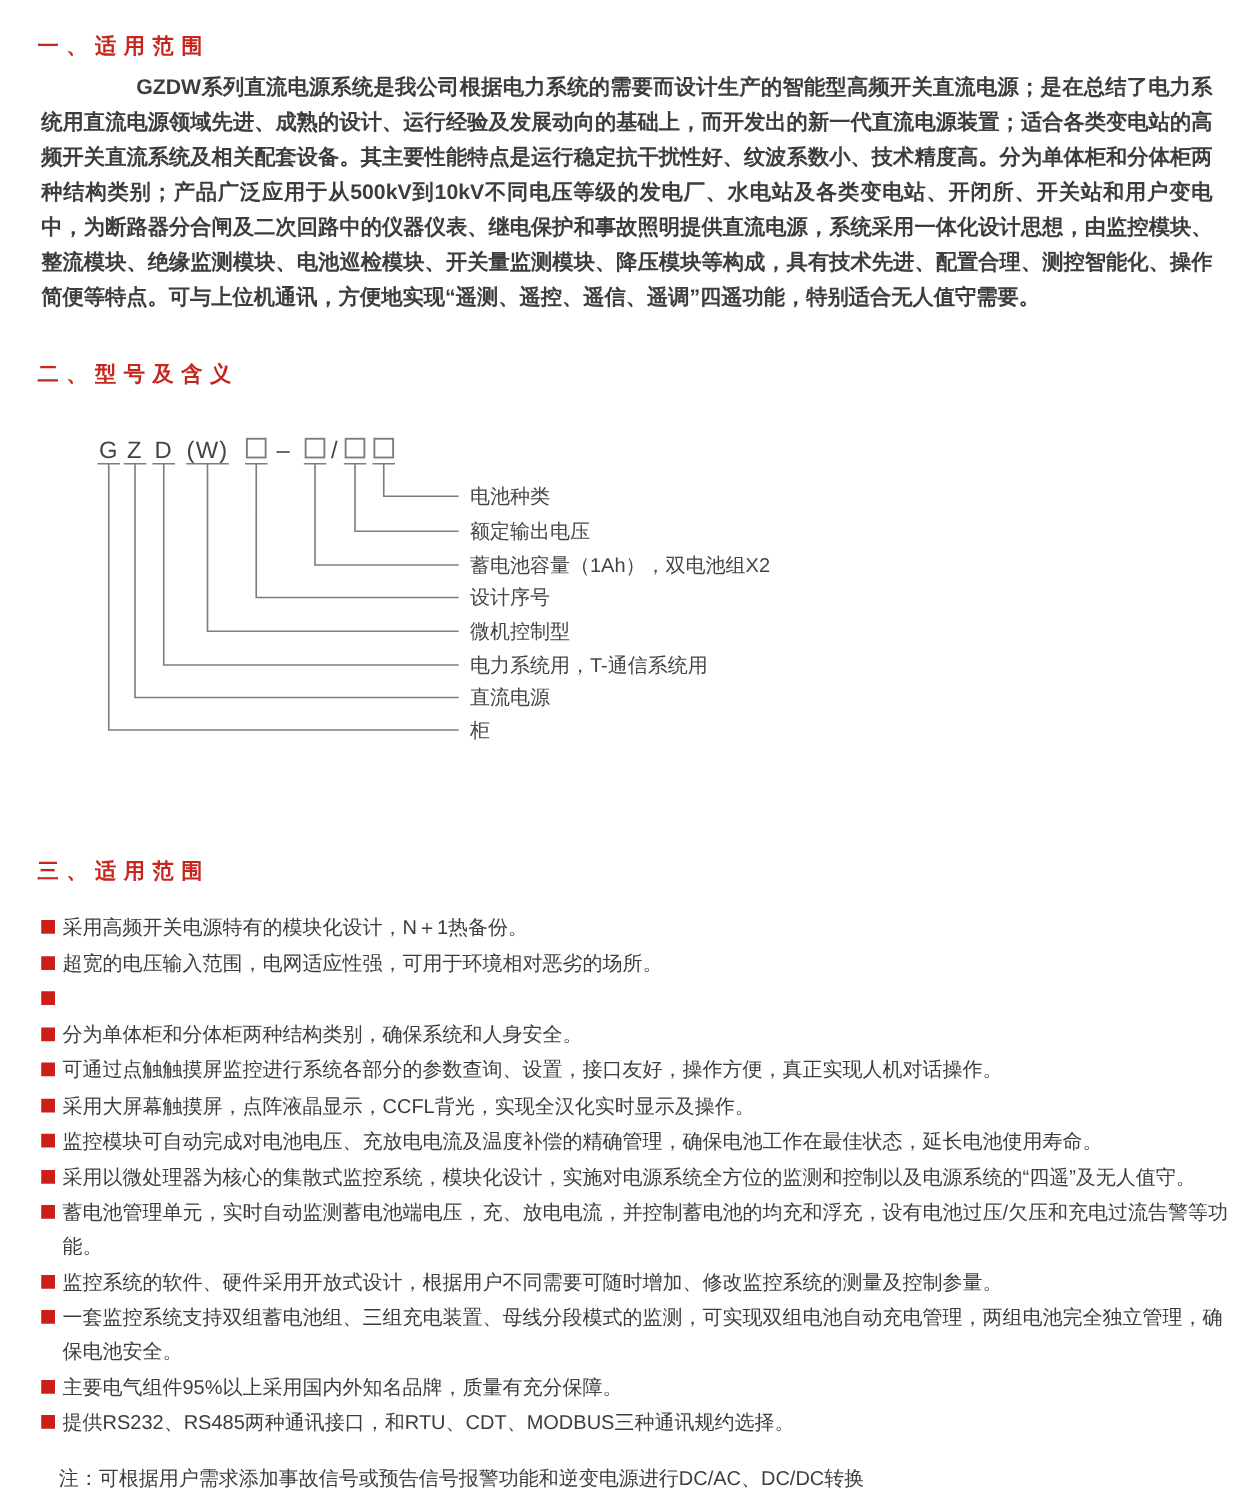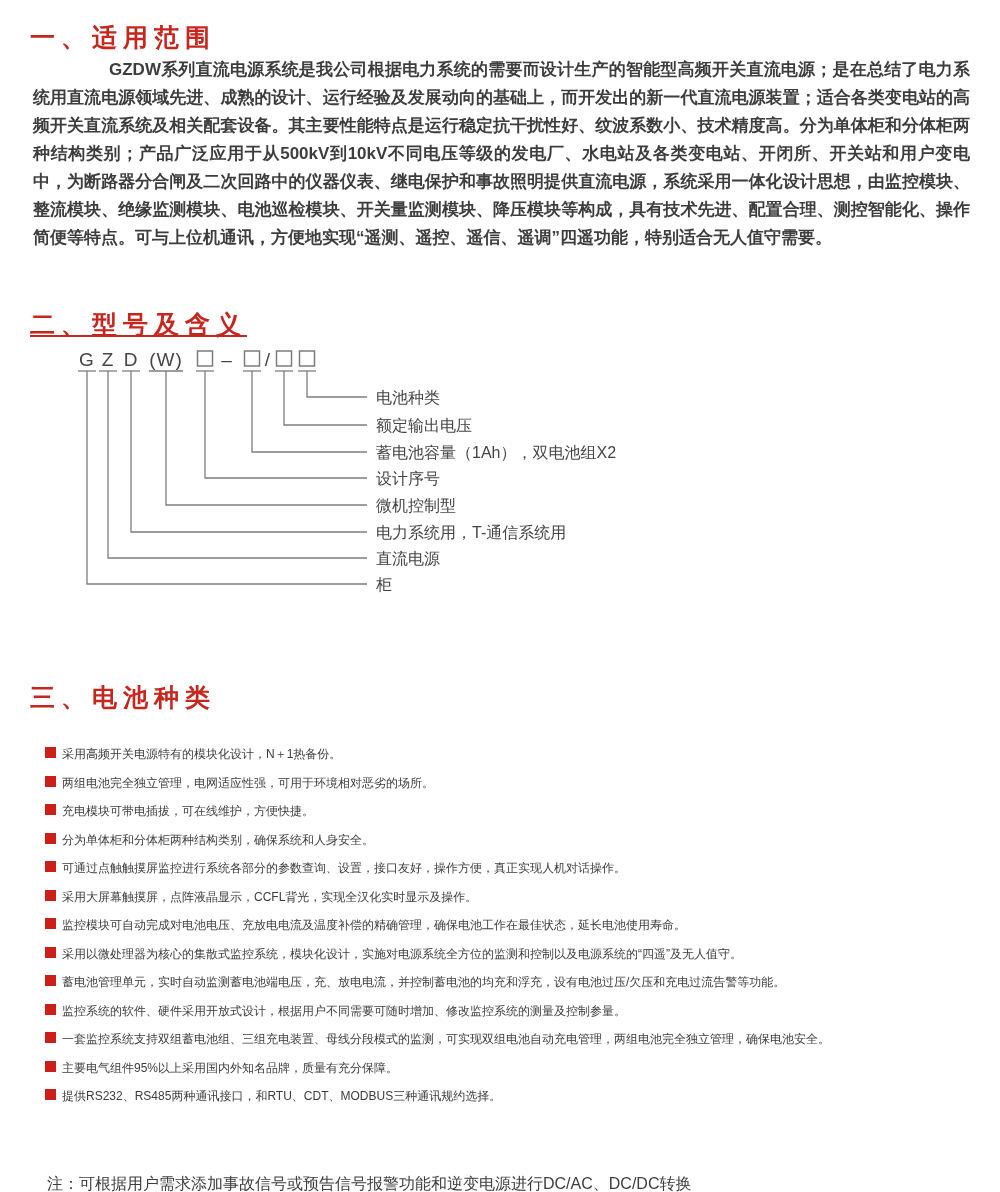--- a/index.html
+++ b/index.html
@@ -5,36 +5,36 @@
   :root{
     --red:#c5271e; --bullet:#cc1f1a; --ink:#3d3d3d; --line:#7d7d7d; --dtext:#454545;
   }
   html,body{margin:0;padding:0;background:#ffffff;}
   body{
     width:1000px;height:1192px;position:relative;overflow:hidden;
     font-family:"Liberation Sans","DejaVu Sans",sans-serif;color:var(--ink);
   }
   .sec-heading{
     position:absolute;left:30px;margin:0;
-    font-size:25px;line-height:28px;font-weight:bold;letter-spacing:6px;
+    font-size:17px;line-height:28px;font-weight:bold;letter-spacing:6px;
     color:var(--red);white-space:nowrap;
   }
   #h-scope{top:23px;}
-  #h-model{top:310px;text-decoration:underline;}
+  #h-model{top:286px;}
   #h-features{top:683px;}
   #scope-body{
     position:absolute;left:33px;top:56px;width:937px;margin:0;
     font-size:17px;line-height:28px;text-align:justify;text-indent:76px;
     color:var(--ink);
     font-weight:bold;
   }
   #model-diagram{position:absolute;left:30px;top:340px;}
   #features-list{
-    position:absolute;left:33px;top:729px;width:952px;margin:12px;padding:0;
-    list-style:none;font-size:12px;line-height:27px;color:var(--ink);
+    position:absolute;left:33px;top:729px;width:952px;margin:0;padding:0;
+    list-style:none;font-size:16px;line-height:27px;color:var(--ink);
   }
   #features-list li{padding-left:17px;text-indent:-17px;margin-bottom:1.5px;}
   .bullet{
     display:inline-block;width:11px;height:11px;background:var(--bullet);
     margin-right:6px;vertical-align:0px;
   }
   #note{
     position:absolute;left:31px;top:1157px;margin:16px;
     font-size:16px;line-height:22px;color:var(--ink);
   }
@@ -80,26 +80,26 @@
       <polyline points="136,31 136,165 337,165" fill="none" stroke="#7d7d7d" stroke-width="1.3"></polyline>
       <text x="346" y="170.5" fill="#454545" font-size="16">微机控制型</text>
       <polyline points="101,31 101,192 337,192" fill="none" stroke="#7d7d7d" stroke-width="1.3"></polyline>
       <text x="346" y="197.5" fill="#454545" font-size="16">电力系统用，T-通信系统用</text>
       <polyline points="78,31 78,218 337,218" fill="none" stroke="#7d7d7d" stroke-width="1.3"></polyline>
       <text x="346" y="223.5" fill="#454545" font-size="16">直流电源</text>
       <polyline points="57,31 57,244 337,244" fill="none" stroke="#7d7d7d" stroke-width="1.3"></polyline>
       <text x="346" y="249.5" fill="#454545" font-size="16">柜</text>
     </svg>
 
-  <h2 class="sec-heading" id="h-features">三、电池种类</h2>
+  <h2 class="sec-heading" id="h-features">三、适用范围</h2>
 
   <ul id="features-list">
       <li><span class="bullet"></span><span>采用高频开关电源特有的模块化设计，N＋1热备份。</span></li>
-      <li><span class="bullet"></span><span>两组电池完全独立管理，电网适应性强，可用于环境相对恶劣的场所。</span></li>
-      <li><span class="bullet"></span><span>充电模块可带电插拔，可在线维护，方便快捷。</span></li>
+      <li><span class="bullet"></span><span>超宽的电压输入范围，电网适应性强，可用于环境相对恶劣的场所。</span></li>
+      <li><span class="bullet"></span></li>
       <li><span class="bullet"></span><span>分为单体柜和分体柜两种结构类别，确保系统和人身安全。</span></li>
       <li><span class="bullet"></span><span>可通过点触触摸屏监控进行系统各部分的参数查询、设置，接口友好，操作方便，真正实现人机对话操作。</span></li>
       <li><span class="bullet"></span><span>采用大屏幕触摸屏，点阵液晶显示，CCFL背光，实现全汉化实时显示及操作。</span></li>
       <li><span class="bullet"></span><span>监控模块可自动完成对电池电压、充放电电流及温度补偿的精确管理，确保电池工作在最佳状态，延长电池使用寿命。</span></li>
       <li><span class="bullet"></span><span>采用以微处理器为核心的集散式监控系统，模块化设计，实施对电源系统全方位的监测和控制以及电源系统的“四遥”及无人值守。</span></li>
       <li><span class="bullet"></span><span>蓄电池管理单元，实时自动监测蓄电池端电压，充、放电电流，并控制蓄电池的均充和浮充，设有电池过压/欠压和充电过流告警等功能。</span></li>
       <li><span class="bullet"></span><span>监控系统的软件、硬件采用开放式设计，根据用户不同需要可随时增加、修改监控系统的测量及控制参量。</span></li>
       <li><span class="bullet"></span><span>一套监控系统支持双组蓄电池组、三组充电装置、母线分段模式的监测，可实现双组电池自动充电管理，两组电池完全独立管理，确保电池安全。</span></li>
       <li><span class="bullet"></span><span>主要电气组件95%以上采用国内外知名品牌，质量有充分保障。</span></li>
       <li><span class="bullet"></span><span>提供RS232、RS485两种通讯接口，和RTU、CDT、MODBUS三种通讯规约选择。</span></li>

